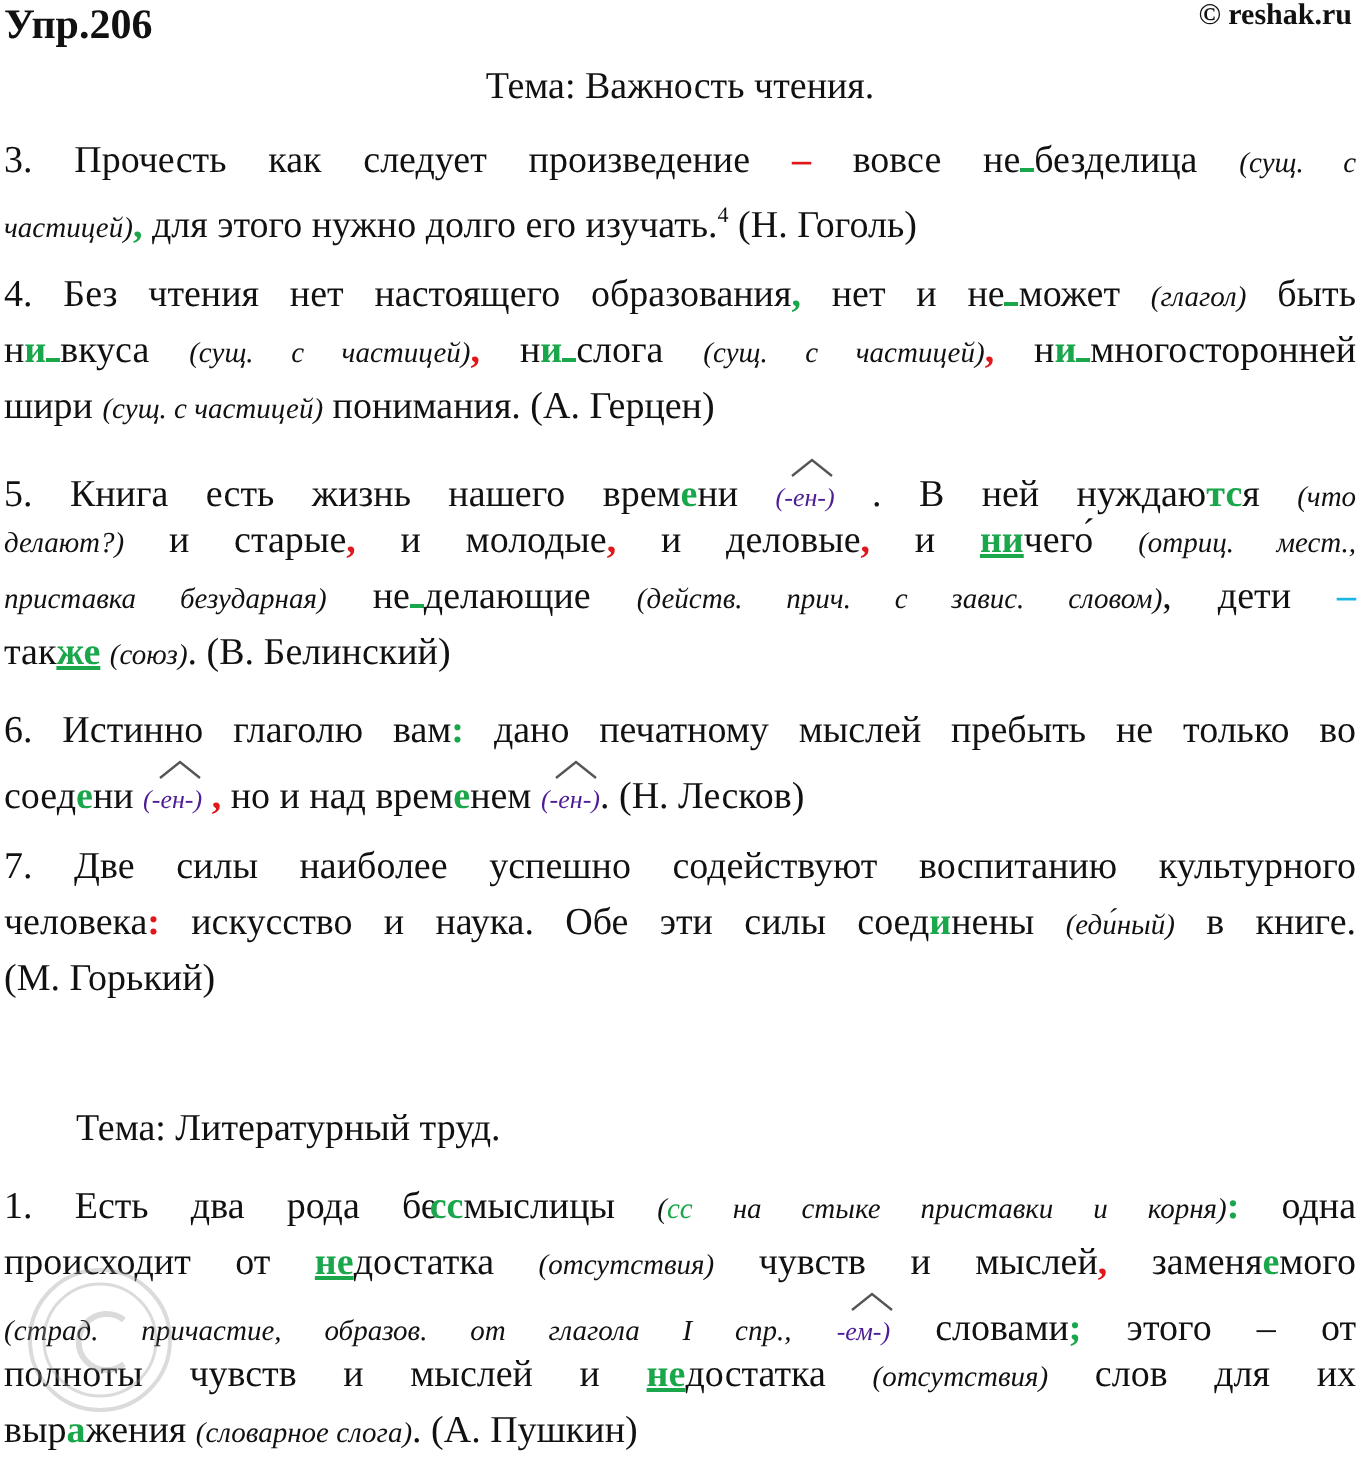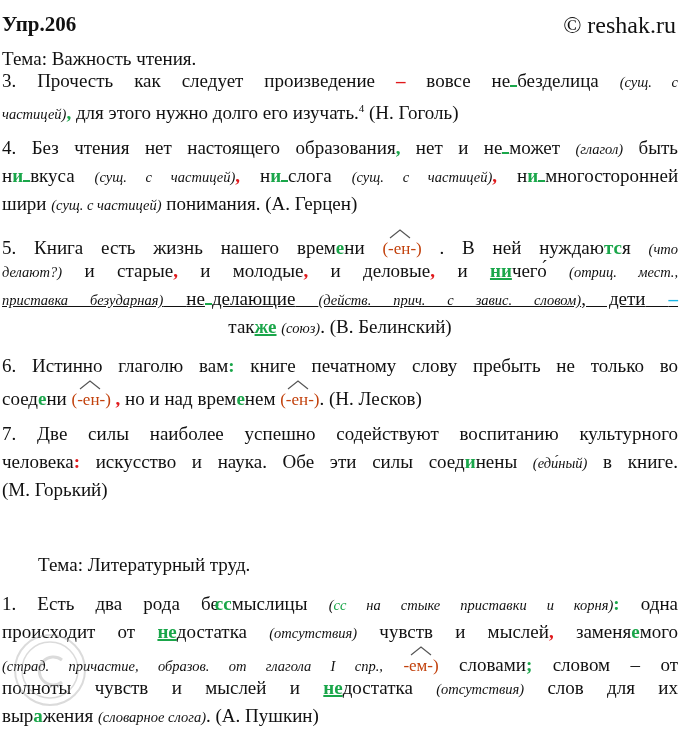--- a/index.html
+++ b/index.html
@@ -1,45 +1,45 @@
 <!DOCTYPE html>
 <html><head>
 <meta charset="utf-8">
 <style>
   html, body { margin:0; padding:0; background:#ffffff; }
   body {
     width:680px; height:729px; overflow:hidden; position:relative;
     font-family:"Liberation Serif", "DejaVu Serif", serif;
     color:#111; font-size:19px;
   }
-  .header { position:absolute; left:2px; top:12px; width:676px; height:28px; }
+  .header { position:absolute; left:2px; top:0; width:676px; height:28px; }
   .ex-title { position:absolute; left:0; top:0; font-weight:bold; font-size:21px; }
-  .copyright { position:absolute; right:2px; top:0; font-size:24px; }
+  .copyright { position:absolute; right:2px; top:0; font-size:15px;font-weight:bold; }
   .line { position:absolute; left:2px; width:676px; white-space:nowrap; line-height:24px; }
   .just { text-align:justify; text-align-last:justify; }
   .it { font-style:italic; font-size:14.5px; }
   .g { color:#1aa64a; font-weight:bold; }
   .r { color:#e0181b; font-weight:bold; }
   .c { color:#19b6e6; font-weight:bold; }
   .gu { color:#1aa64a; font-weight:bold; text-decoration:underline; text-decoration-thickness:2px; }
   .usc { display:inline-block; width:7px; border-bottom:2px solid #1aa64a; height:14px; vertical-align:baseline; }
-  .suffix { display:inline-block; position:relative; font-size:17px; color:#c2410c; padding-top:6px; }
+  .suffix { display:inline-block; position:relative; font-style:italic; font-size:13px; color:#4c1d95; padding-top:6px; }
   .suffix svg { position:absolute; left:7px; top:-2px; }
   sup { font-size:11px; }
   .watermark { position:absolute; left:10px; top:590px; width:120px; height:130px; opacity:0.35; pointer-events:none; }
 </style>
 </head>
 <body>
 
 <div class="header">
   <span class="ex-title">Упр.206</span>
   <span class="copyright">© reshak.ru</span>
 </div>
 
-<div class="line" style="top:47px;">Тема: Важность чтения.</div>
+<div class="line" style="top:32px;text-align:center;">Тема: Важность чтения.</div>
 
 <div class="line just" style="top:69px;">
   <span>3. Прочесть как следует произведение</span>
   <span class="r">–</span>
   <span>вовсе не</span><span class="usc"></span><span>безделица</span>
   <span class="it">(сущ. с</span>
 </div>
 <div class="line" style="top:96px;">
   <span class="it">частицей)</span><span class="g">,</span>
   <span>для этого нужно долго его изучать.</span><sup>4</sup>
@@ -75,34 +75,34 @@
 </div>
 <div class="line just" style="top:259px;">
   <span class="it">делают?)</span>
   <span><span>и старые</span><span class="r">,</span></span>
   <span><span>и молодые</span><span class="r">,</span></span>
   <span><span>и деловые</span><span class="r">,</span></span>
   <span>и</span>
   <span><span class="gu">ни</span><span>чего́</span></span>
   <span class="it">(отриц. мест.,</span>
 </div>
-<div class="line just" style="top:287px;text-decoration:underline;">
+<div class="line just" style="top:287px;">
   <span class="it">приставка безударная)</span>
   <span><span>не</span><span class="usc"></span><span>делающие</span></span>
   <span class="it">(действ. прич. с завис. словом)</span><span>, дети</span>
   <span class="c">–</span>
 </div>
-<div class="line" style="top:315px;text-align:center;">
+<div class="line" style="top:315px;">
   <span>так</span><span class="gu">же</span>
   <span class="it">(союз)</span><span>. (В. Белинский)</span>
 </div>
 
 <div class="line just" style="top:354px;">
   <span>6. Истинно глаголю вам</span><span class="g">:</span>
-  <span>книге печатному слову пребыть не только во</span>
+  <span>дано печатному мыслей пребыть не только во</span>
 </div>
 <div class="line" style="top:382px;">
   <span>соед</span><span class="g">е</span><span>ни</span>
   <span class="suffix"><svg width="22" height="10">
         <polyline points="1,9 11,1 21,9" fill="none" stroke="#555" stroke-width="1.2"></polyline>
       </svg><span>(-ен-)</span></span>
   <span class="r">,</span>
   <span>но и над врем</span><span class="g">е</span><span>нем</span>
   <span class="suffix"><svg width="22" height="10">
         <polyline points="1,9 11,1 21,9" fill="none" stroke="#555" stroke-width="1.2"></polyline>
@@ -131,21 +131,21 @@
   <span class="it">(отсутствия)</span>
   <span><span>чувств и мыслей</span><span class="r">,</span></span>
   <span><span>заменя</span><span class="g">е</span><span>мого</span></span>
 </div>
 <div class="line just" style="top:648px;">
   <span class="it">(страд. причастие, образов. от глагола I спр.,</span>
   <span class="suffix"><svg width="22" height="10">
         <polyline points="1,9 11,1 21,9" fill="none" stroke="#555" stroke-width="1.2"></polyline>
       </svg><span>-ем-)</span></span>
   <span><span>словами</span><span class="g">;</span></span>
-  <span>словом – от</span>
+  <span>этого – от</span>
 </div>
 <div class="line just" style="top:676px;">
   <span>полноты чувств и мыслей и</span>
   <span><span class="gu">не</span><span>достатка</span></span>
   <span class="it">(отсутствия)</span>
   <span>слов для их</span>
 </div>
 <div class="line" style="top:704px;">
   <span>выр</span><span class="g">а</span><span>жения</span>
   <span class="it">(словарное слога)</span><span>. (А. Пушкин)</span>

